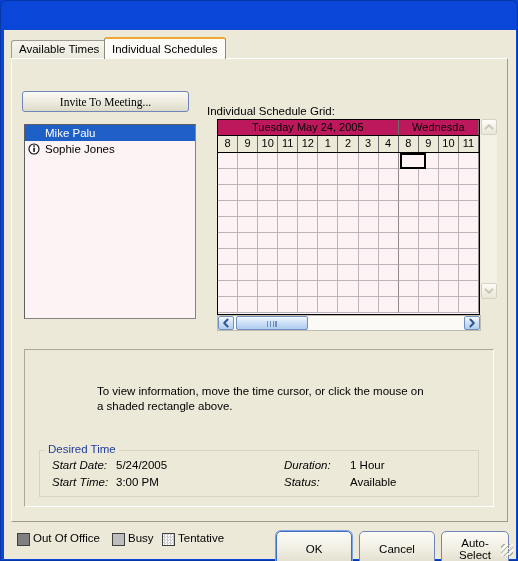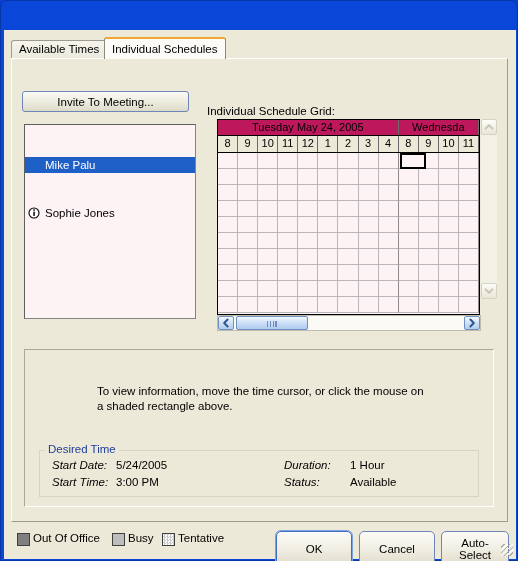--- a/index.html
+++ b/index.html
@@ -105,21 +105,21 @@
     border-right-color: #9d9b8d;
     border-bottom-color: #9d9b8d;
     z-index: 1;
   }
 
   
   #invite-btn {
     position: absolute; left: 18px; top: 61px;
     width: 167px; height: 21px;
     box-sizing: border-box;
-    font-family: Liberation Sans, sans-serif;
+    font-family: Liberation Serif, serif;
     font-size: 11.5px; color: #000;
     background: linear-gradient(to bottom,#fbfaf6 0%,#f0eee2 45%,#e2dfcf 88%,#dcd8c6 100%);
     border: 1px solid #6f87b8;
     border-radius: 3px;
     cursor: pointer;
     z-index: 4;
   }
 
   
   #attendee-list {
@@ -135,21 +135,20 @@
   }
   .attendee {
     position: relative;
     height: 16px;
     line-height: 16px;
     font-size: 11.5px;
     color: #000;
     padding-left: 20px;
     white-space: nowrap;
     cursor: pointer;
-    margin-top: 32px;
   }
   .attendee.selected {
     background: #1e5fc8;
     color: #ffffff;
   }
   .attendee .info-icon {
     position: absolute; left: 3px; top: 2px;
     width: 12px; height: 12px;
   }
 

